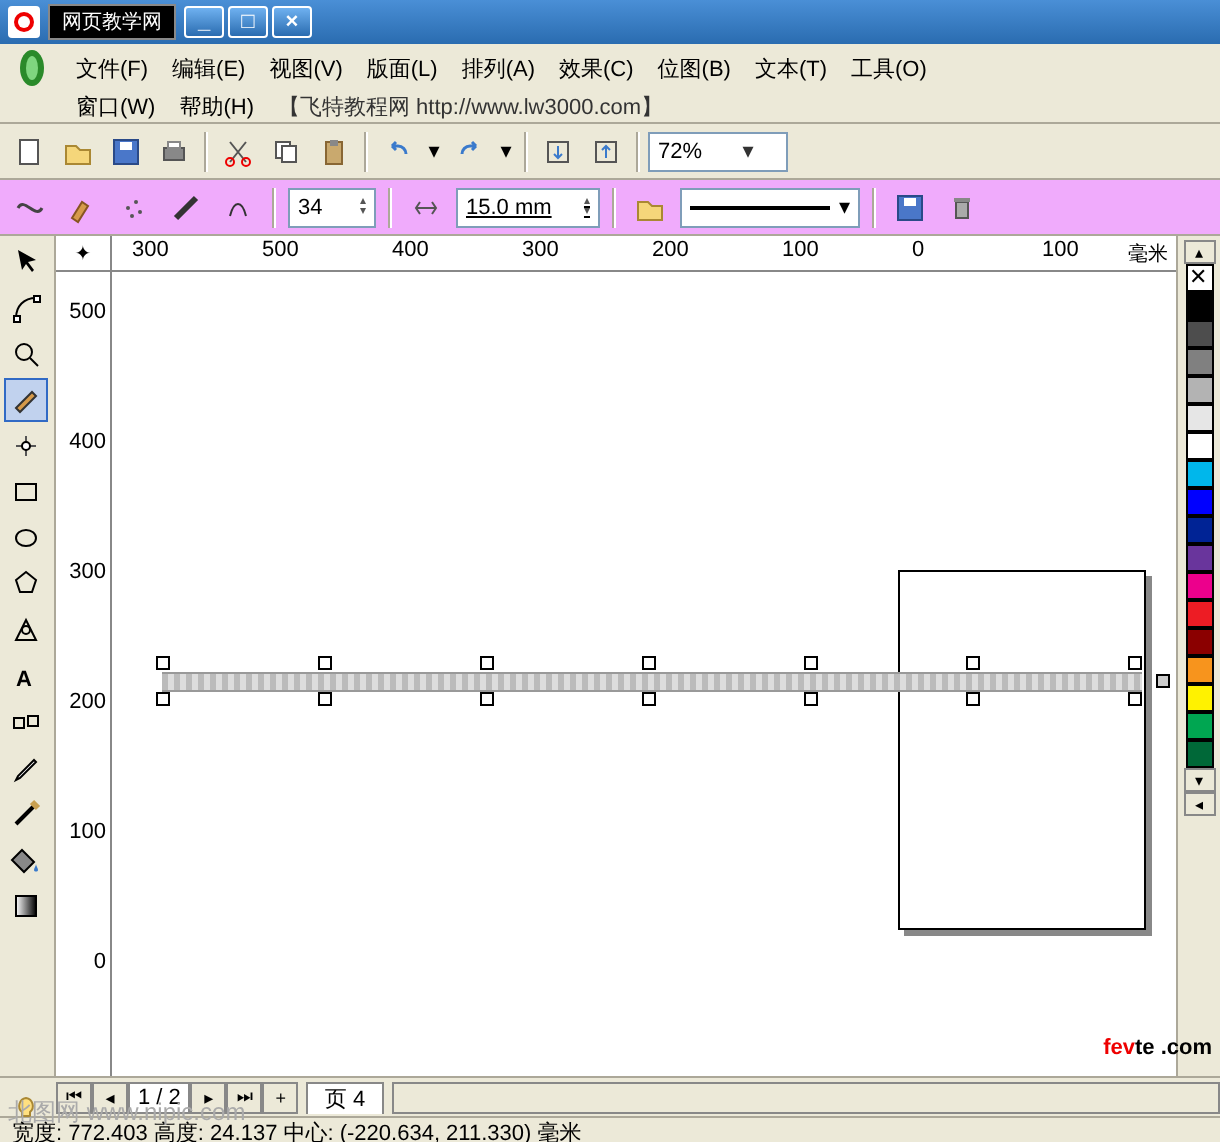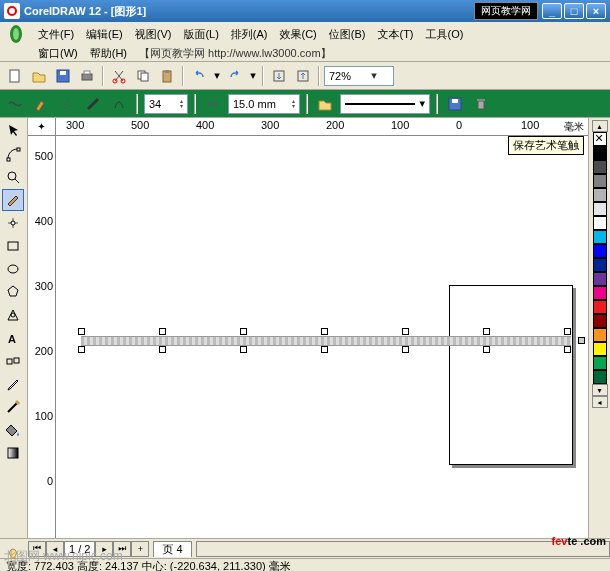--- a/index.html
+++ b/index.html
@@ -17,23 +17,23 @@
 .menu-item { padding: 2px 6px; cursor: pointer; }
 .menu-extra { color: #333; padding: 2px 6px; }
 
 .toolbar { height: 28px; background: #ece9d8; border-bottom: 1px solid #aca899; display: flex; align-items: center; padding: 0 4px; gap: 2px; }
 .tbtn { width: 22px; height: 22px; display: flex; align-items: center; justify-content: center; border: 1px solid transparent; cursor: pointer; }
 .tsep { width: 2px; height: 20px; border-left: 1px solid #aca899; border-right: 1px solid #fff; margin: 0 2px; }
 .zoom-box { border: 1px solid #7f9db9; background: #fff; height: 20px; display: flex; align-items: center; padding: 0 4px; width: 70px; }
 .zoom-box span { flex: 1; }
 .zoom-box .dd { width: 10px; text-align: center; color:#333; }
 
-.propbar { height: 28px; background: #15803d; border-bottom: 1px solid #aca899; display: flex; align-items: center; padding: 0 4px; gap: 4px; }
+.propbar { height: 28px; background: #f0abfc; border-bottom: 1px solid #aca899; display: flex; align-items: center; padding: 0 4px; gap: 4px; }
 .num-input { border: 1px solid #7f9db9; background: #fff; height: 20px; padding: 0 4px; display: flex; align-items: center; width: 44px; justify-content: space-between; }
-.num-input.wide { width: 72px; }
+.num-input.wide { width: 72px; text-decoration: underline; }
 .spinner { display: flex; flex-direction: column; font-size: 6px; line-height: 5px; color: #555; }
 .line-style { border: 1px solid #7f9db9; background: #fff; height: 20px; width: 90px; display: flex; align-items: center; padding: 0 4px; }
 .line-style .line { flex: 1; height: 2px; background: #000; }
 
 .workspace { display: flex; height: 420px; position: relative; }
 .toolbox { width: 28px; background: #ece9d8; border-right: 1px solid #aca899; display: flex; flex-direction: column; padding: 2px; gap: 1px; }
 .tool { width: 22px; height: 22px; display: flex; align-items: center; justify-content: center; border: 1px solid transparent; cursor: pointer; }
 .tool.active { background: #c1d2ee; border-color: #316ac5; }
 
 .canvas-wrap { flex: 1; display: flex; flex-direction: column; position: relative; background: #fff; }
@@ -64,39 +64,38 @@
 
 .pagebar { height: 20px; background: #ece9d8; border-top: 1px solid #aca899; display: flex; align-items: center; gap: 0; padding-left: 28px; }
 .pagebar .pbtn { width: 18px; height: 16px; border: 1px solid #888; background: #ece9d8; display: flex; align-items: center; justify-content: center; font-size: 9px; cursor: pointer; }
 .pagebar .pinfo { border: 1px solid #888; height: 16px; padding: 0 4px; background: #fff; display:flex; align-items:center; }
 .pagebar .tab { border: 1px solid #888; border-bottom: none; height: 16px; padding: 0 8px; background: #fff; display:flex; align-items:center; margin-left: 4px; }
 .pagebar .scroll { flex: 1; height: 16px; border: 1px solid #888; background: #ece9d8; margin-left: 4px; }
 
 .statusbar { height: 16px; background: #ece9d8; border-top: 1px solid #aca899; display: flex; align-items: center; padding: 0 6px; font-size: 11px; }
 
 .watermark { position: absolute; bottom: 6px; left: 4px; font-size: 12px; color: #aaa; z-index:10;}
-.logo-overlay { position: absolute; right: 4px; bottom: 18px; text-align: right; z-index: 20; }
+.logo-overlay { position: absolute; right: 4px; bottom: 36px; text-align: right; z-index: 20; }
 .logo-overlay .fevte { font-size: 32px; font-weight: bold; }
 .logo-overlay .fevte .r { color: #e00; }
 .logo-overlay .fevte .b { color: #000; }
 .logo-overlay .cn { font-size: 26px; font-weight: bold; color: #107dc8; letter-spacing: 2px; }
 
 svg { display: block; }
 </style>
 </head>
 <body>
 
 <div class="titlebar">
   <div class="icon">
     <svg width="12" height="12" viewBox="0 0 12 12">
         <circle cx="6" cy="6" r="5" fill="#e00"></circle>
         <circle cx="6" cy="6" r="3" fill="#fff"></circle>
       </svg>
   </div>
-  <div class="title">CorelDRAW 12 - [图形1]</div>
   <div class="badge">网页教学网</div>
   <div class="winbtns">
     <div class="winbtn">_</div>
     <div class="winbtn">□</div>
     <div class="winbtn">×</div>
   </div>
 </div>
 
 <div class="menubar">
   <div class="logo">
@@ -111,21 +110,21 @@
   <span class="menu-item">版面(L)</span>
   <span class="menu-item">排列(A)</span>
   <span class="menu-item">效果(C)</span>
   <span class="menu-item">位图(B)</span>
   <span class="menu-item">文本(T)</span>
   <span class="menu-item">工具(O)</span>
   <div style="flex-basis:100%; height:0;"></div>
   <span style="width:26px;"></span>
   <span class="menu-item">窗口(W)</span>
   <span class="menu-item">帮助(H)</span>
-  <span class="menu-extra">【网页教学网 http://www.lw3000.com】</span>
+  <span class="menu-extra">【飞特教程网 http://www.lw3000.com】</span>
 </div>
 
 <div class="toolbar">
   <div class="tbtn">
       <svg width="16" height="16">
         <rect x="3" y="2" width="9" height="12" fill="#fff" stroke="#555"></rect>
       </svg>
     </div>
   <div class="tbtn">
       <svg width="16" height="16">
@@ -378,21 +377,20 @@
     <div class="canvas-body">
       <div class="ruler-left">
         <span style="top:20px">500</span>
         <span style="top:85px">400</span>
         <span style="top:150px">300</span>
         <span style="top:215px">200</span>
         <span style="top:280px">100</span>
         <span style="top:345px">0</span>
       </div>
       <div class="canvas">
-        <div class="tooltip">保存艺术笔触</div>
 
         <div class="rect-shadow" style="left:396px; top:152px; width:124px; height:180px;"></div>
         <div class="rect-obj" style="left:393px; top:149px; width:124px; height:180px;"></div>
 
         <div class="art-line" style="left:25px; top:200px; width:490px;"></div>
 
         <div class="handle" style="left:522px; top:201px; background:#ccc;"></div>
 
         <div class="handle" style="left:22px;  top:192px;"></div>
         <div class="handle" style="left:103px; top:192px;"></div>

